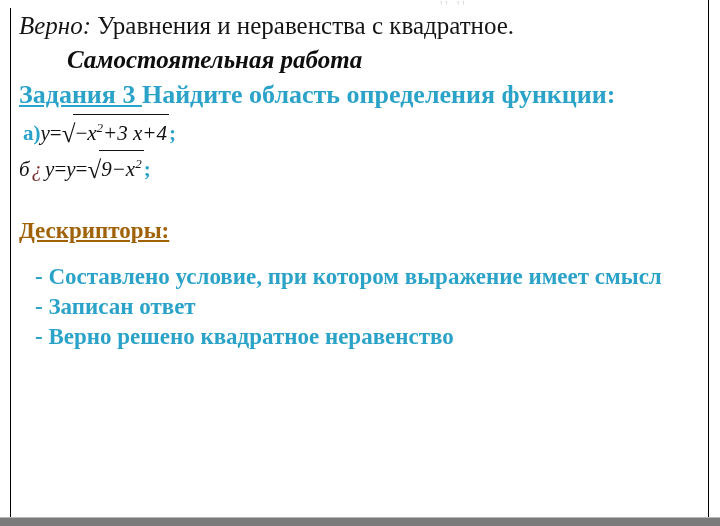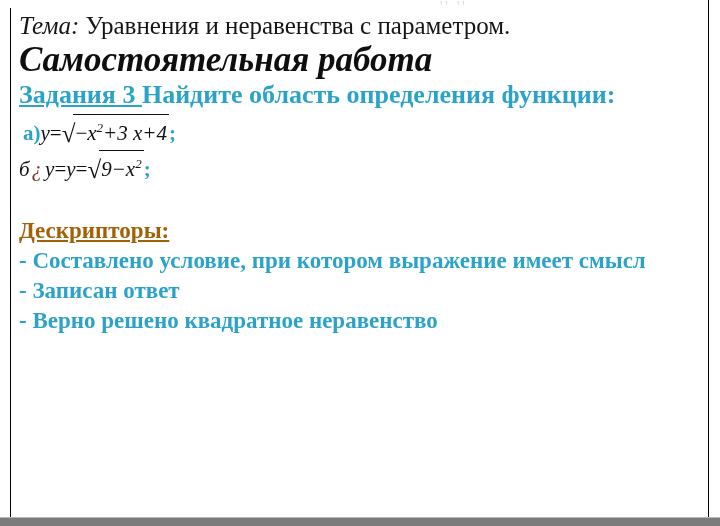--- a/index.html
+++ b/index.html
@@ -88,27 +88,28 @@
     font-size: 25px;
     line-height: 34px;
     color: #151515;
     white-space: nowrap;
   }
   .line-topic .lbl {
     font-style: italic;
   }
 
   .line-worktype {
-    font-size: 35px;
+    font-size: 25px;
     line-height: 35px;
     font-weight: bold;
     font-style: italic;
     color: #0e0e0e;
     white-space: nowrap;
     margin-top: -1px;
+    margin-left: 48px;
   }
 
   .task-head {
     font-family: "Liberation Serif", "DejaVu Serif", serif;
     font-weight: bold;
     font-size: 26px;
     line-height: 27px;
     color: #2ba3c9;
     margin-top: 4px;
     max-width: 600px;
@@ -179,21 +180,21 @@
     font-weight: bold;
     font-size: 23px;
     line-height: 30px;
     color: #a16207;
     text-decoration: underline;
     text-underline-offset: 2px;
     display: inline-block;
   }
 
   .desc-list {
-    margin: 0;
+    margin: 16px;
     padding: 0;
     list-style: none;
   }
   .desc-list li {
     font-weight: bold;
     font-size: 23px;
     line-height: 30px;
     color: #2ba3c9;
     max-width: 664px;
   }
@@ -206,22 +207,22 @@
   <div class="top-sliver">ꞌꞌ ꞌꞌ</div>
 
   <div class="rule-left"></div>
   <div class="rule-right"></div>
   <div class="rule-bottom-hi"></div>
   <div class="rule-bottom"></div>
 
   <div class="content">
 
     <div class="line-topic">
-      <span class="lbl">Тема:</span>
-      <span>Уравнения и неравенства с параметром.</span>
+      <span class="lbl">Верно:</span>
+      <span>Уравнения и неравенства с квадратное.</span>
     </div>
 
     <div class="line-worktype">Самостоятельная работа</div>
 
     <div class="task-head">
       <span class="u">Задания 3 </span><span>Найдите область определения функции:</span>
     </div>
 
     <div class="formula a">
       <span class="tag-a">а)</span><span class="var">y</span><span>=</span><span class="radical"><span class="sign">√</span><span class="body"><span>−</span><span class="var">x</span><sup class="pow">2</sup><span class="var">+3 x+4</span></span></span><span class="semi">;</span>

